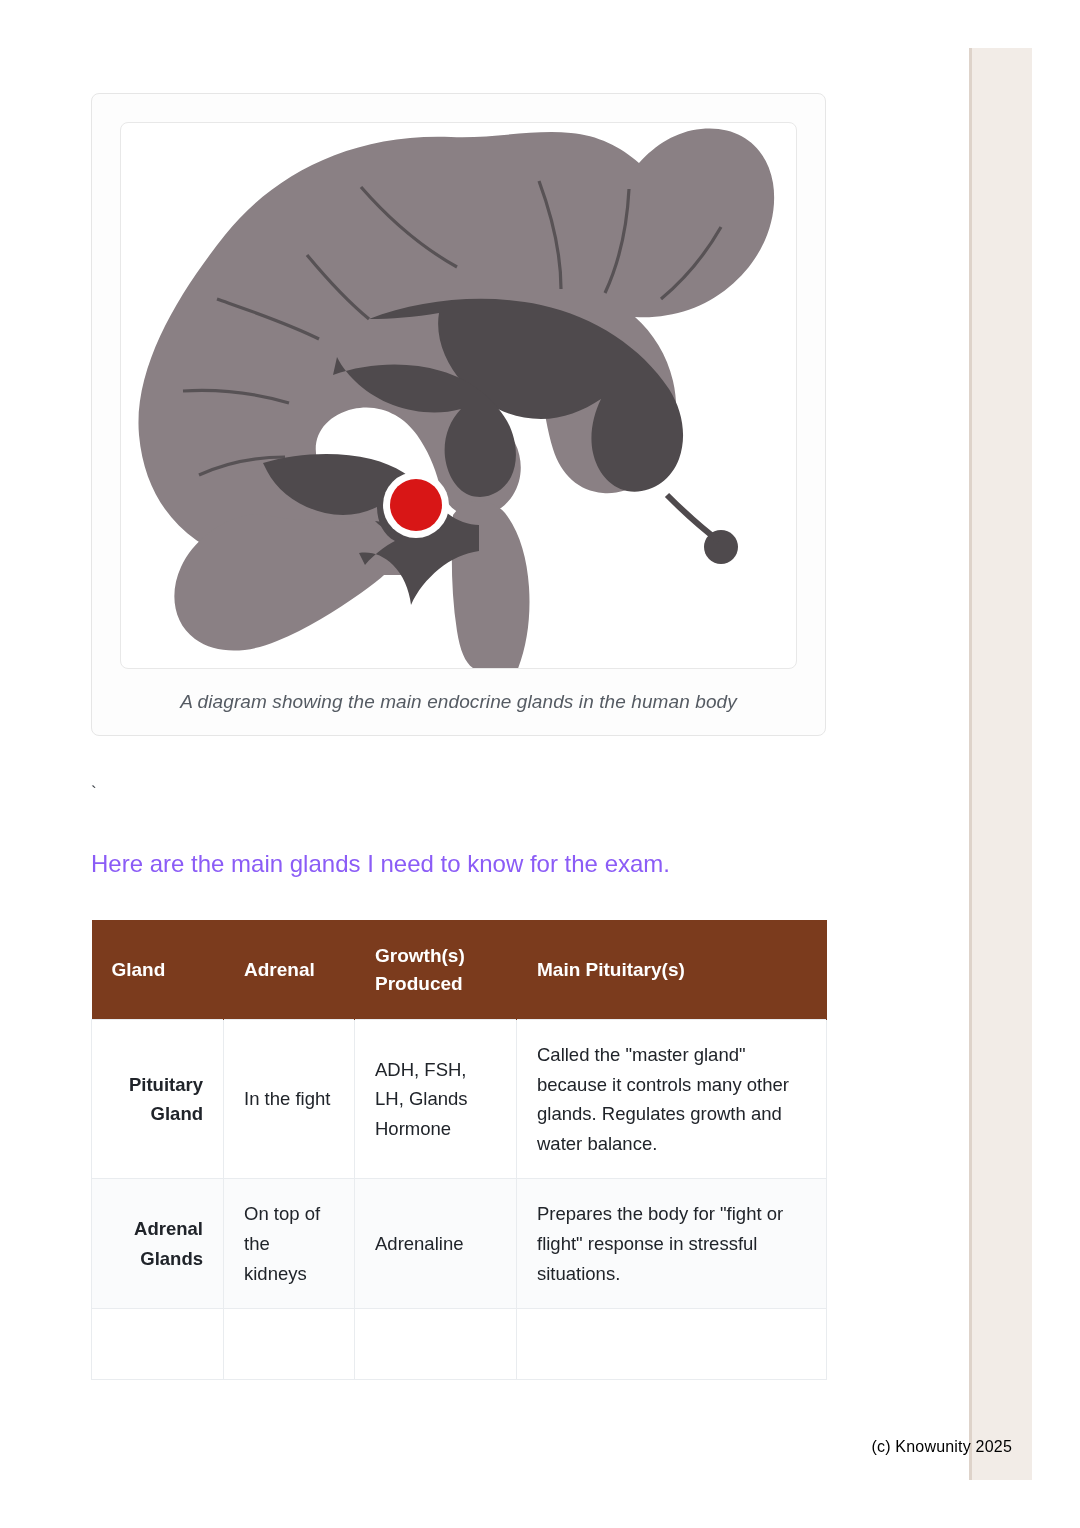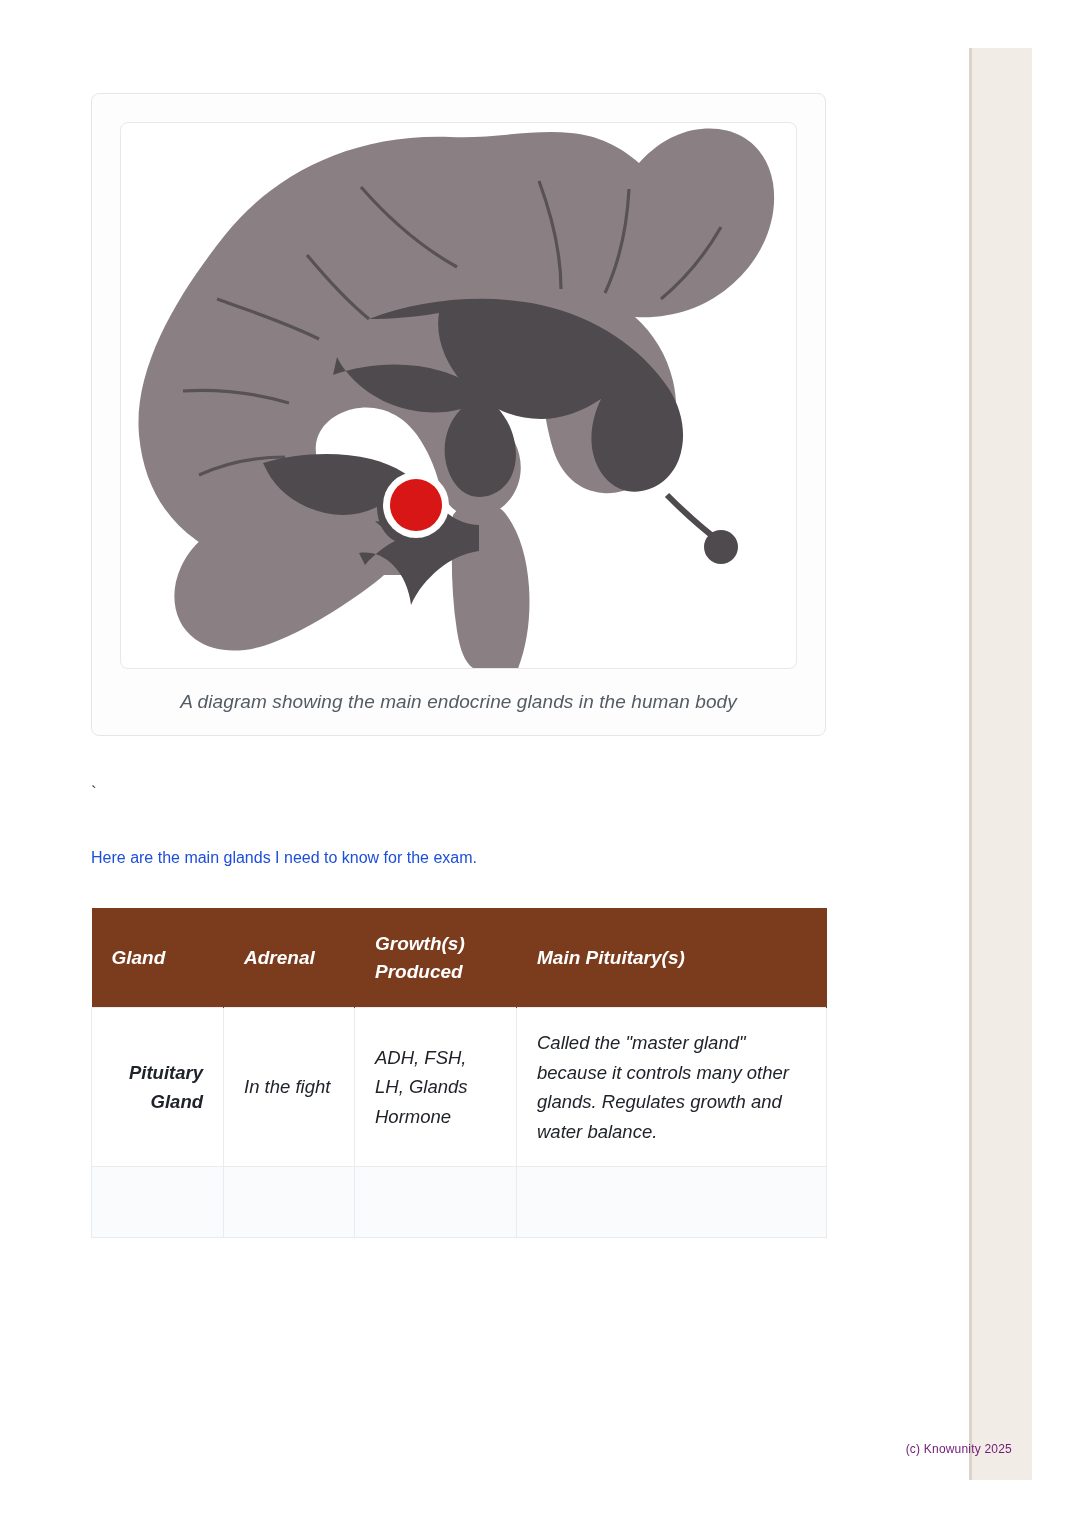--- a/index.html
+++ b/index.html
@@ -70,33 +70,32 @@
   
   .tick-line {
     margin-top: 48px;
     font-size: 17px;
     color: #3d4248;
     line-height: 1;
     height: 22px;
   }
   .intro-text {
     margin-top: 40px;
-    font-size: 16px;
-    color: #1d4ed8;
+    font-size: 24px;
+    color: #8b5cf6;
     line-height: 1.5;
   }
 
   
   table.gland-table {
     margin-top: 38px;
     border-collapse: collapse;
     width: 735px;
     table-layout: fixed;
     font-size: 18.5px;
-    font-style: italic;
   }
   table.gland-table th {
     background: #7b3b1d;
     color: #ffffff;
     text-align: left;
     font-weight: bold;
     padding: 22px 20px;
     font-size: 19px;
     line-height: 1.45;
     vertical-align: middle;
@@ -121,22 +120,22 @@
   }
   col.c1 { width: 132px; }
   col.c2 { width: 131px; }
   col.c3 { width: 162px; }
   col.c4 { width: 310px; }
 
   .copyright {
     position: absolute;
     right: 68px;
     bottom: 72px;
-    font-size: 12px;
-    color: #701a75;
+    font-size: 16px;
+    color: #000000;
     letter-spacing: 0.2px;
   }
 </style>
 </head>
 <body>
 
 <div class="page-edge"></div>
 
 <div class="content">
 
@@ -199,20 +198,26 @@
       </tr>
     </thead>
     <tbody>
       <tr>
         <td class="gland-name">Pituitary Gland</td>
         <td>In the fight</td>
         <td>ADH, FSH, LH, Glands Hormone</td>
         <td>Called the "master gland" because it controls many other glands. Regulates growth and water balance.</td>
       </tr>
       <tr>
+        <td class="gland-name">Adrenal Glands</td>
+        <td>On top of the kidneys</td>
+        <td>Adrenaline</td>
+        <td>Prepares the body for "fight or flight" response in stressful situations.</td>
+      </tr>
+      <tr>
         <td class="gland-name">&nbsp;</td>
         <td>&nbsp;</td>
         <td>&nbsp;</td>
         <td>&nbsp;</td>
       </tr>
     </tbody>
   </table>
 
 </div>
 

